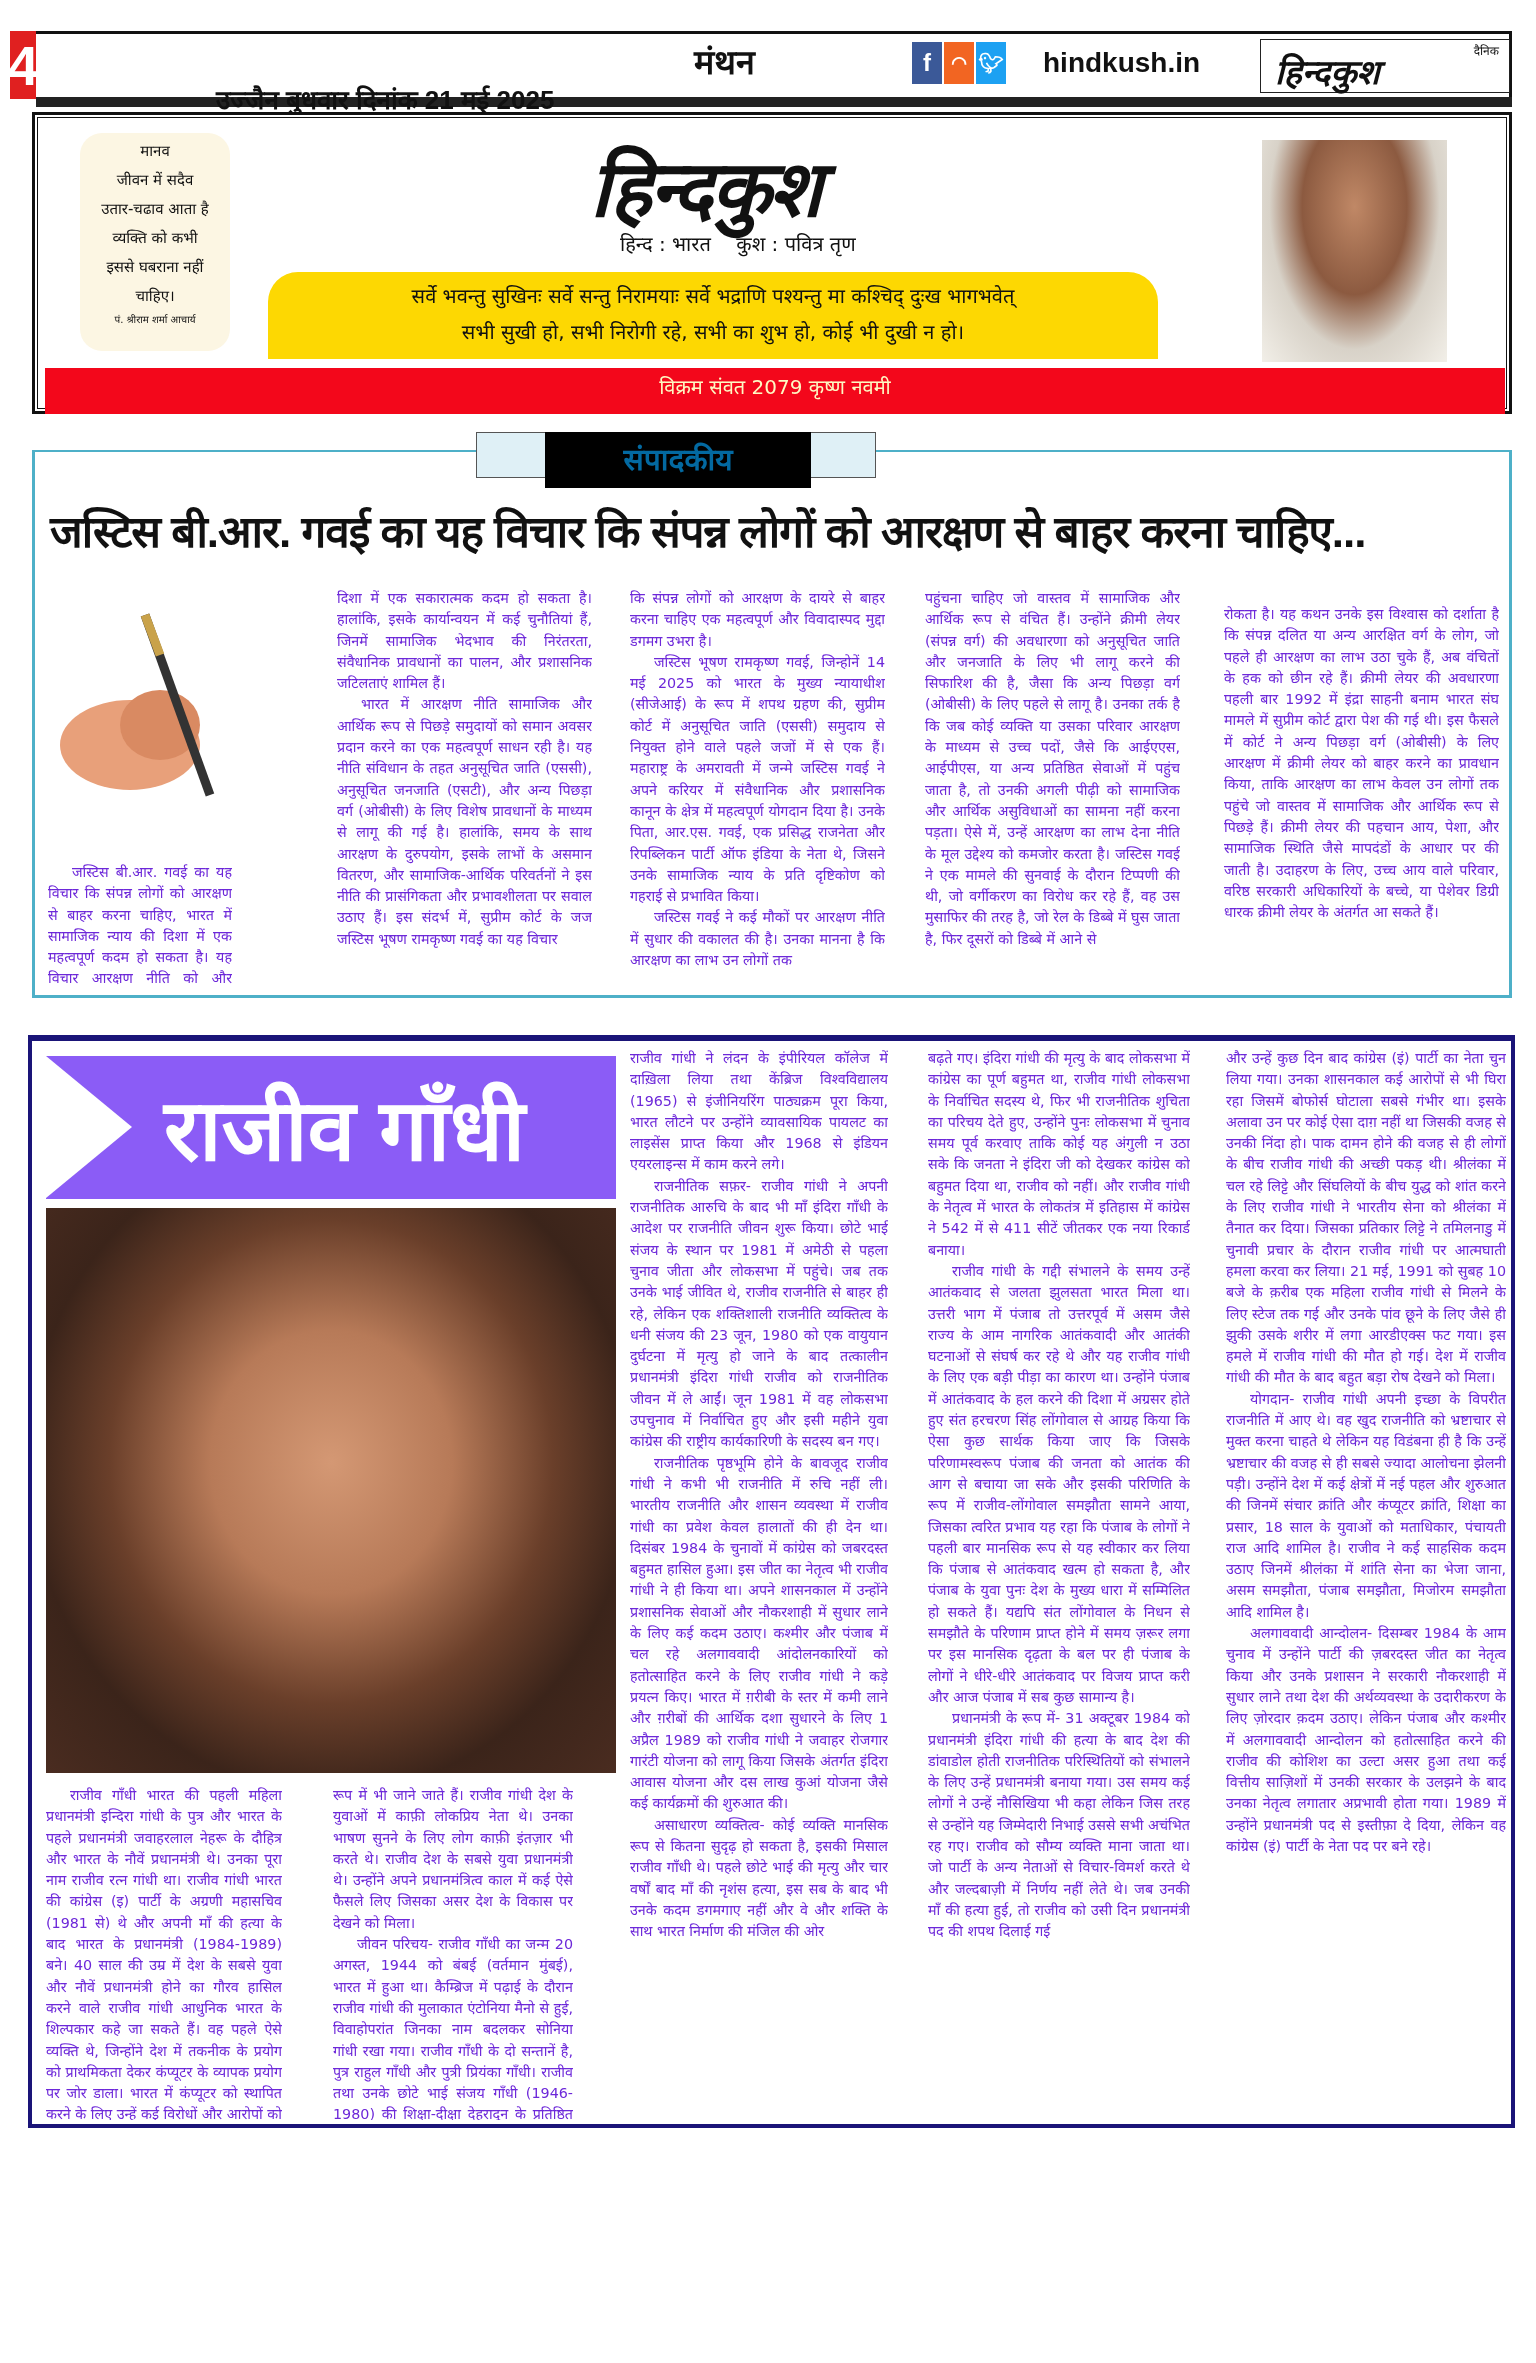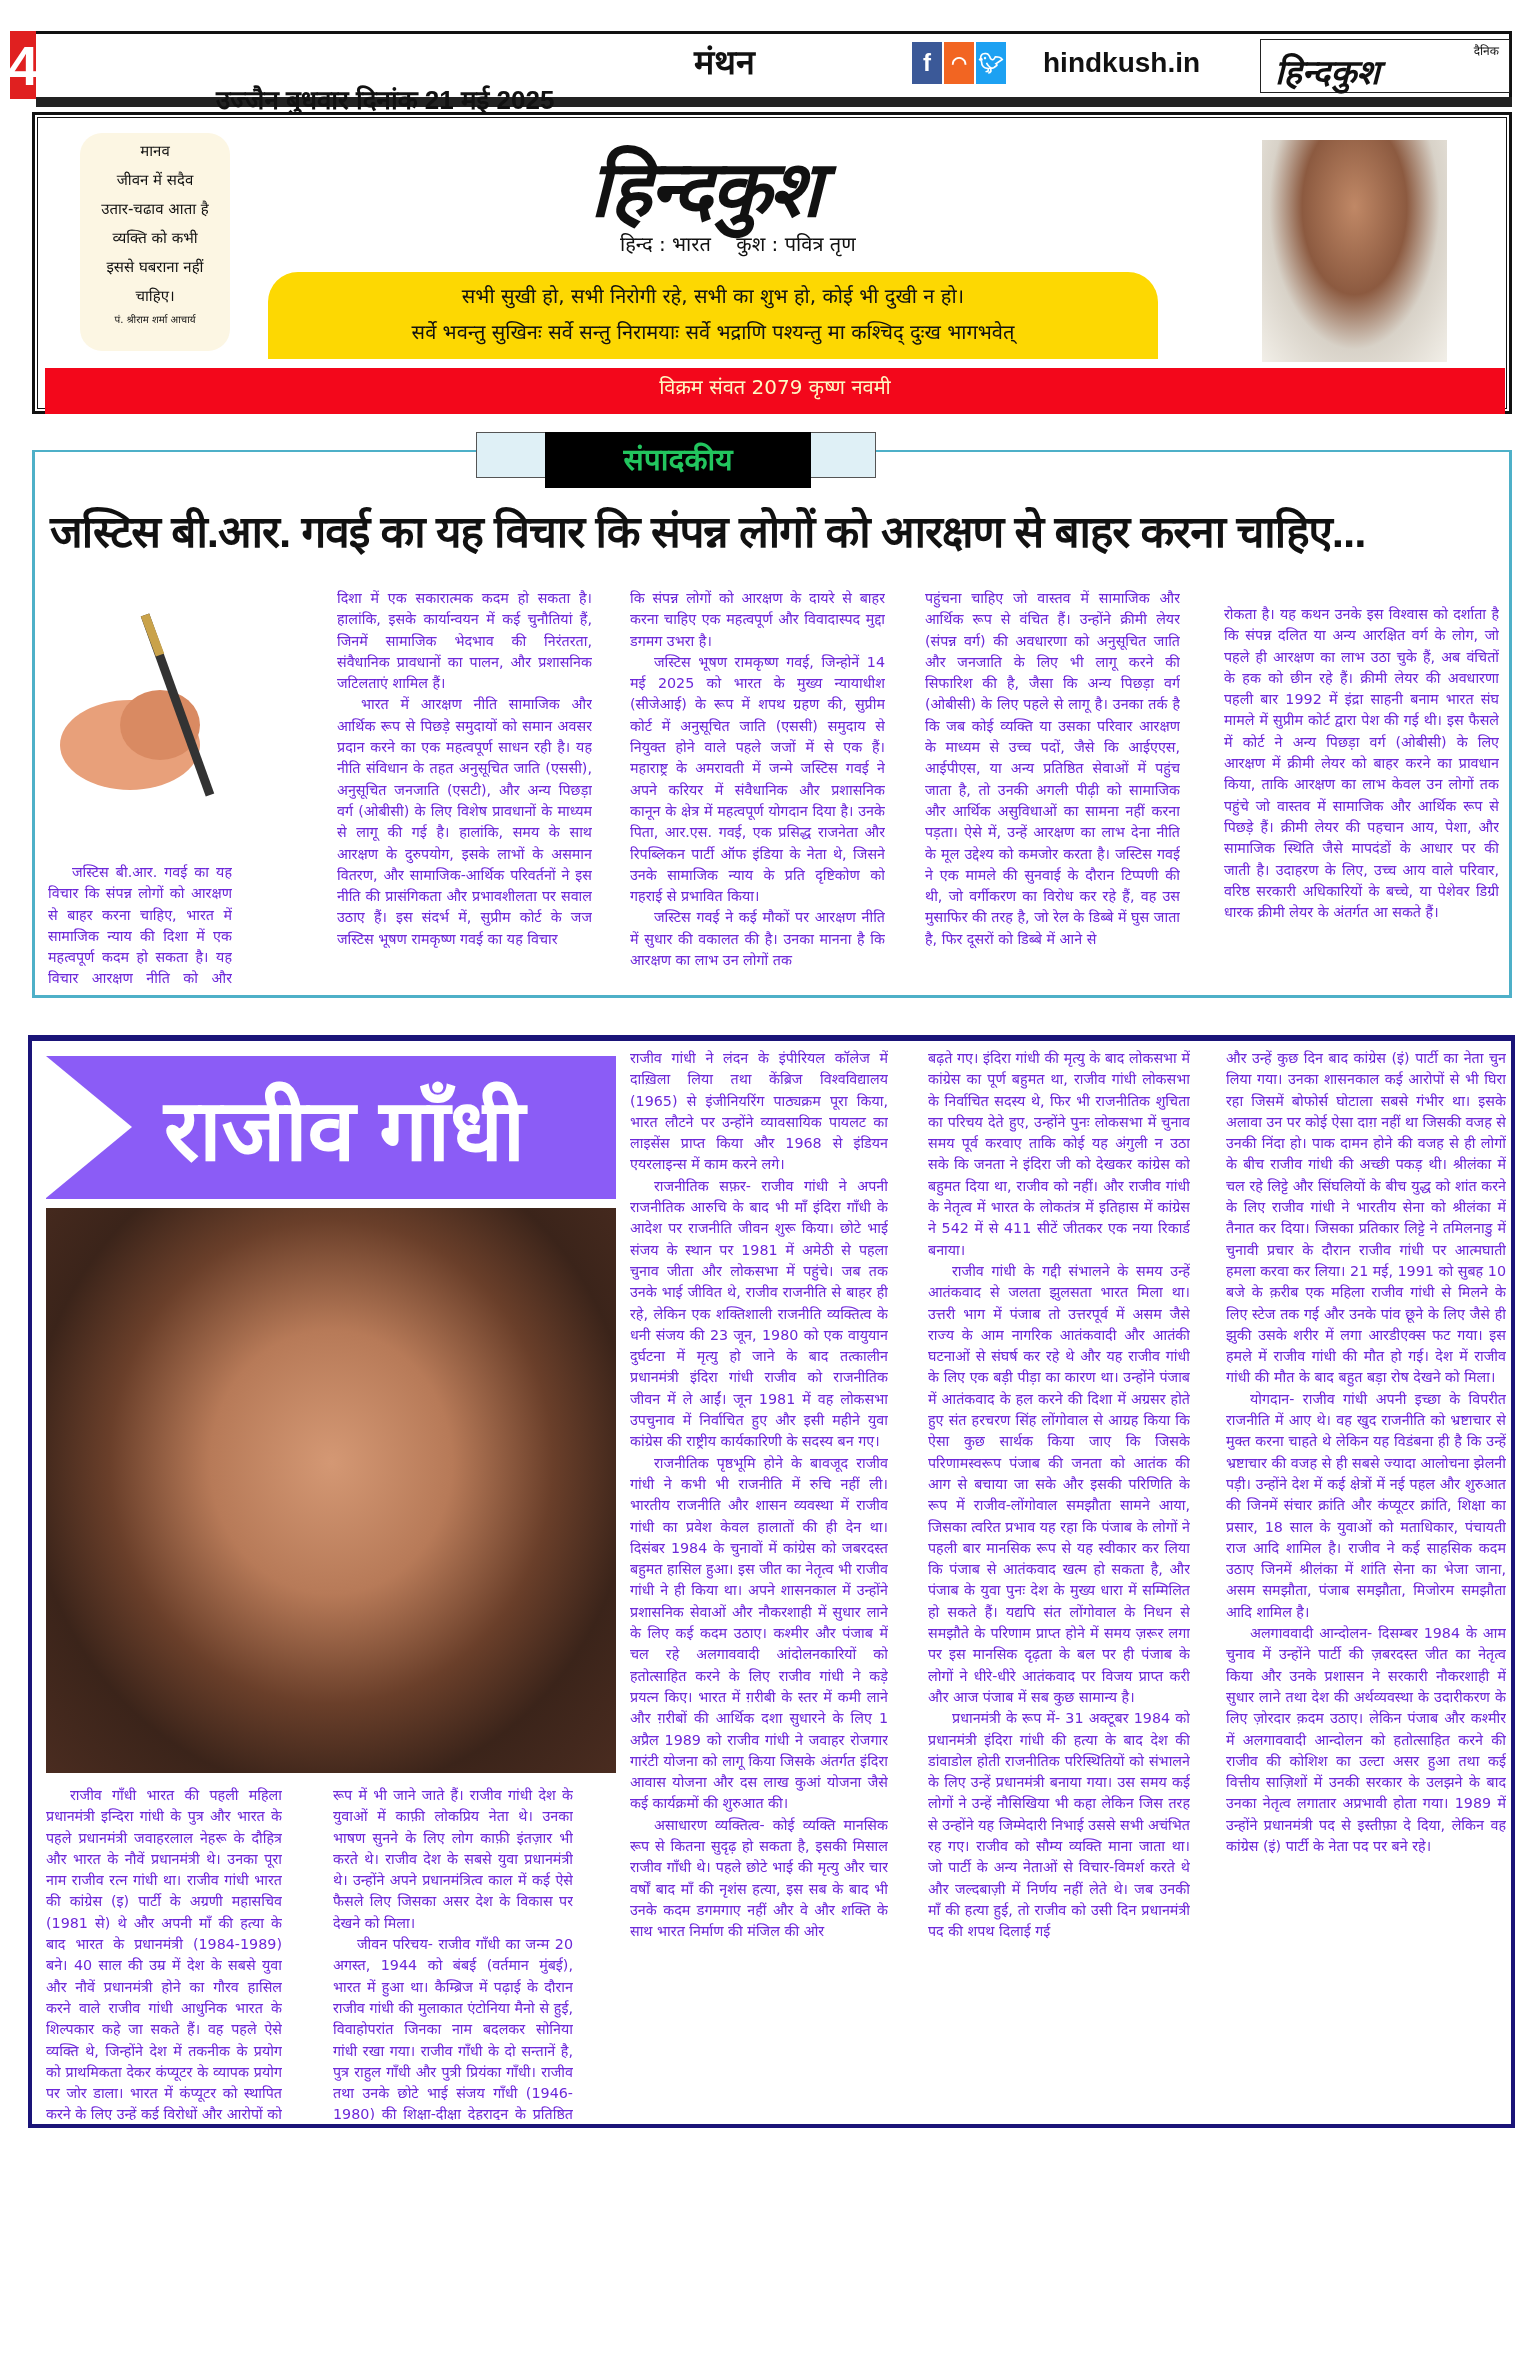--- a/index.html
+++ b/index.html
@@ -25,21 +25,21 @@
   .quote-box .author { font-size: 10px; line-height: 18px; }
   .logo-big { left: 590px; top: 133px; font: italic bold 78px "DejaVu Serif", serif; letter-spacing: -2px; }
   .tagline { left: 620px; top: 230px; font-size: 20px; }
   .yellow { left: 268px; top: 272px; width: 890px; height: 87px; background: #fdd802; border-radius: 30px 30px 0 0; text-align:center; font-size: 20px; line-height: 36px; padding-top: 6px; }
   .portrait { left: 1262px; top: 140px; width: 185px; height: 222px; background: radial-gradient(ellipse at 50% 30%, #c08866 0%, #8c5a40 40%, #d8d2c8 65%, #f2efe8 100%); }
   .red-band { left: 45px; top: 368px; width: 1460px; height: 46px; background: #f3071b; color: #fef9c3; font-size: 20px; line-height: 38px; text-align: center; }
 
   
   .edit-box { left: 32px; top: 450px; width: 1480px; height: 548px; border: 3px solid #4eb0c8; border-top: 2px solid #4eb0c8; }
   .edit-label-wrap { left: 476px; top: 432px; width: 400px; height: 46px; background: #dff0f6; border: 1px solid #555; }
-  .edit-label { left: 545px; top: 432px; width: 266px; height: 56px; background: #000; color: #22c55e; font: bold 30px "Liberation Sans", sans-serif; text-align:center; line-height: 56px; }
+  .edit-label { left: 545px; top: 432px; width: 266px; height: 56px; background: #000; color: #0369a1; font: bold 30px "Liberation Sans", sans-serif; text-align:center; line-height: 56px; }
   .edit-title { left: 50px; top: 500px; width: 1460px; font: bold 44px "Liberation Sans", sans-serif; letter-spacing: -1px; white-space: nowrap; }
   .col { position:absolute; font-size: 14.3px; line-height: 21.3px; text-align: justify; color: #6d28d9; overflow: hidden; }
   .col p { text-indent: 24px; }
   .col p.noind { text-indent: 0; }
   .pen { left: 50px; top: 595px; width: 175px; height: 215px; }
 
   
   .raj-box { left: 28px; top: 1035px; width: 1487px; height: 1093px; border: 4px solid #1a1478; border-top-width: 6px; }
   .raj-banner { left: 46px; top: 1056px; width: 570px; height: 143px; background: #8b5cf6; color: #fff; font: bold 86px "Liberation Sans", sans-serif; overflow:hidden; }
   .raj-banner .tri { position:absolute; left: 0; top: 0; width: 0; height: 0; border-top: 71px solid transparent; border-bottom: 71px solid transparent; border-left: 86px solid #fff; }
@@ -71,22 +71,22 @@
   <div>जीवन में सदैव</div>
   <div>उतार-चढाव आता है</div>
   <div>व्यक्ति को कभी</div>
   <div>इससे घबराना नहीं</div>
   <div>चाहिए।</div>
   <div class="author">पं. श्रीराम शर्मा आचार्य</div>
 </div>
 <div class="abs logo-big">हिन्दकुश</div>
 <div class="abs tagline" style="white-space:pre">हिन्द : भारत    कुश : पवित्र तृण</div>
 <div class="abs yellow">
+  <div>सर्वे भवन्तु सुखिनः सर्वे सन्तु निरामयाः सर्वे भद्राणि पश्यन्तु मा कश्चिद् दुःख भागभवेत्</div>
   <div>सभी सुखी हो, सभी निरोगी रहे, सभी का शुभ हो, कोई भी दुखी न हो।</div>
-  <div>सर्वे भवन्तु सुखिनः सर्वे सन्तु निरामयाः सर्वे भद्राणि पश्यन्तु मा कश्चिद् दुःख भागभवेत्</div>
 </div>
 <div class="abs portrait"></div>
 <div class="abs red-band">विक्रम संवत 2079 कृष्ण नवमी</div>
 
 <div class="abs edit-box"></div>
 <div class="abs edit-label-wrap"></div>
 <div class="abs edit-label">संपादकीय</div>
 <div class="abs edit-title">जस्टिस बी.आर. गवई का यह विचार कि संपन्न लोगों को आरक्षण से बाहर करना चाहिए...</div>
 
 <svg class="abs pen" viewBox="0 0 175 215">

